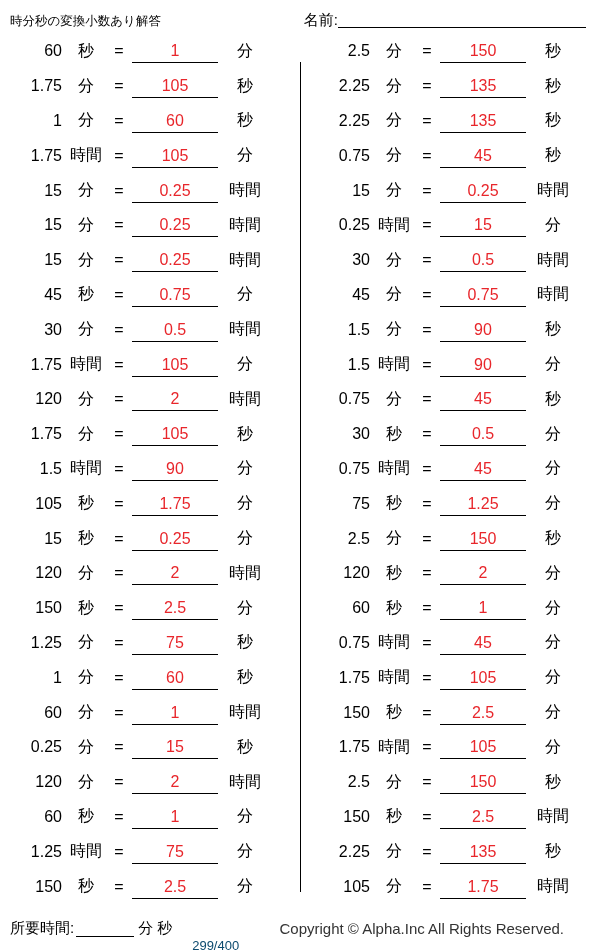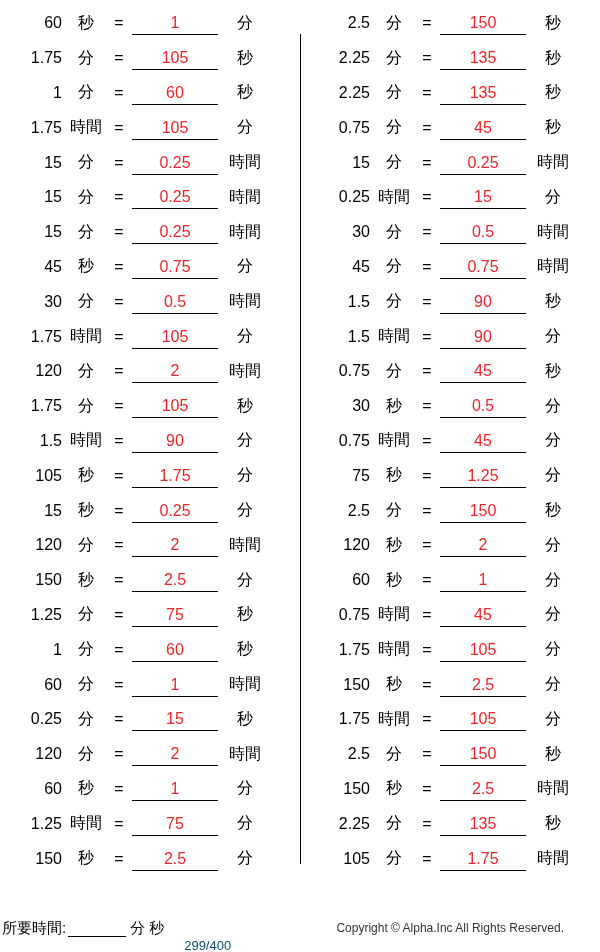--- a/index.html
+++ b/index.html
@@ -116,21 +116,21 @@
   }
   
   .footer {
     position: absolute;
     left: 0;
     bottom: 0;
     width: 572px;
     height: 42px;
     display: flex;
     align-items: center;
-    padding: 0 8px 6px 2px;
+    padding: 0 8px 6px 10px;
     box-sizing: border-box;
   }
   .time-label {
     font-size: 15px;
     white-space: nowrap;
   }
   .time-blank {
     display: inline-block;
     width: 58px;
     border-bottom: 1.4px solid #000;
@@ -143,30 +143,37 @@
     margin-right: 2px;
   }
   .page-count {
     font-size: 13px;
     margin-left: 18px;
     color: #0c4a6e;
     margin-top: 35px;
   }
   .copyright {
     margin-left: auto;
-    font-size: 12px;
+    font-size: 15px;
     color: #333;
     white-space: nowrap;
   }
 </style>
 </head>
 <body>
 
 <div class="page">
 
+  <div class="header">
+    <div class="doc-title">時分秒の変換小数あり解答</div>
+    <div class="name-area">
+      <span class="name-label">名前:</span>
+      <span class="name-line"></span>
+    </div>
+  </div>
 
   <div class="columns">
     <div class="divider"></div>
     <div class="col left" id="col-left">
         <div class="row">
           <span class="cell c-val">60</span>
           <span class="cell c-unit">秒</span>
           <span class="cell c-eq">=</span>
           <span class="cell c-ans">1</span>
           <span class="cell c-ansunit">分</span>

